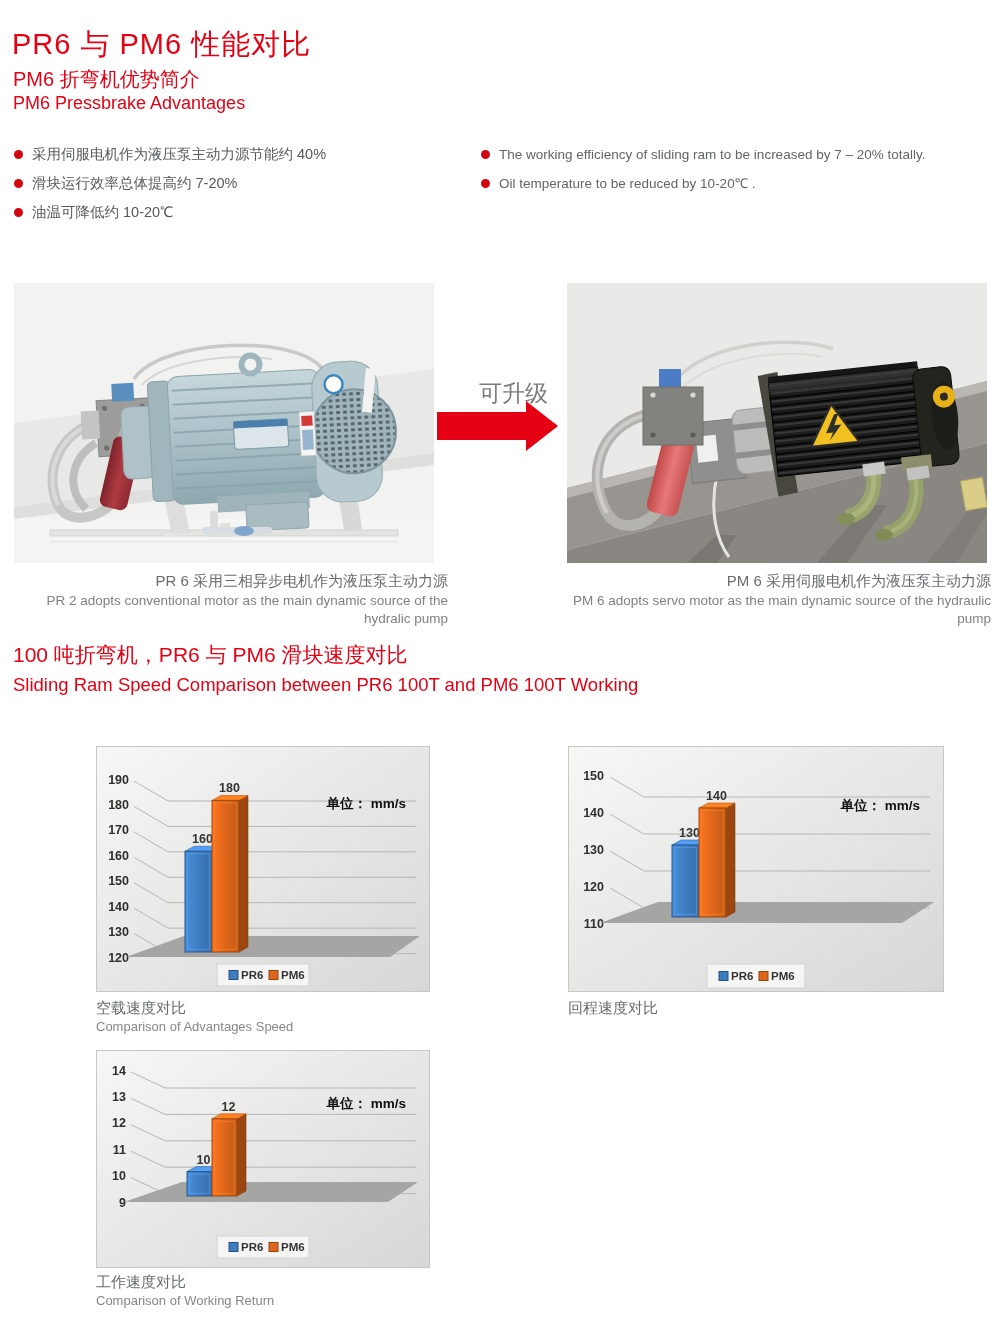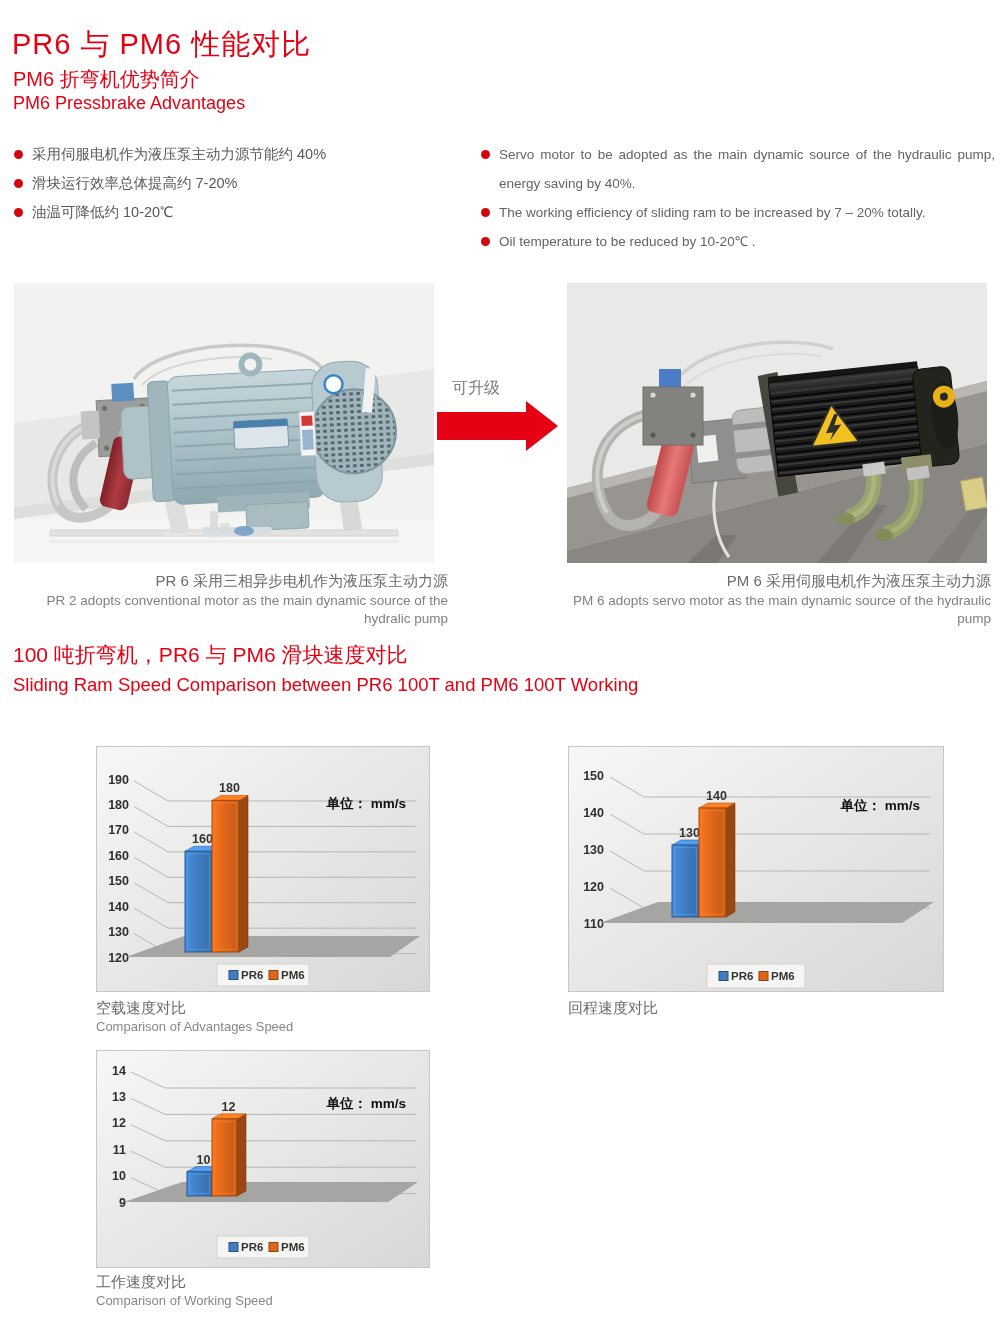--- a/index.html
+++ b/index.html
@@ -19,21 +19,21 @@
   #bullets-zh .bullet{font-size:14.5px;}
   #bullets-en .bullet{font-size:13.5px;color:#636466;}
   #bullets-en .bullet .b-text{text-align:justify;}
   .dot{flex:0 0 auto;width:9px;height:9px;border-radius:50%;background:#d1060f;margin:10px 9px 0 0;}
   .b-text{flex:1 1 auto;}
 
   .photo{position:absolute;top:283px;width:420px;height:280px;overflow:hidden;}
   #photo-pr6{left:14px;}
   #photo-pm6{left:567px;}
 
-  #upgrade-label{left:452px;top:378px;width:96px;text-align:left;font-size:16px;color:#7c7c7c;}
+  #upgrade-label{left:452px;top:378px;width:96px;text-align:right;font-size:23px;color:#7c7c7c;}
   #upgrade-arrow{left:436px;top:396px;}
 
   .photo-caption{position:absolute;top:570px;color:#6e6f71;text-align:right;}
   #caption-pr6{left:12px;width:436px;}
   #caption-pm6{left:567px;width:424px;}
   .cap-zh{font-size:15px;font-weight:500;color:#6a6b6d;line-height:22px;}
   .cap-en{font-size:13.5px;color:#808184;line-height:18px;}
 
   #speed-heading-zh{left:13px;top:641px;font-size:21px;font-weight:500;}
   #speed-heading-en{left:13px;top:674px;font-size:18.5px;font-weight:500;}
@@ -68,24 +68,20 @@
       <span class="dot"></span>
       <span class="b-text">滑块运行效率总体提高约 7-20%</span>
     </div>
     <div class="bullet">
       <span class="dot"></span>
       <span class="b-text">油温可降低约 10-20℃</span>
     </div>
   </div>
 
   <div id="bullets-en" class="bullet-col">
-    <div class="bullet">
-      <span class="dot"></span>
-      <span class="b-text">Servo motor to be adopted as the main dynamic source of the hydraulic pump, energy saving by 40%.</span>
-    </div>
     <div class="bullet">
       <span class="dot"></span>
       <span class="b-text">The working efficiency of sliding ram to be increased by 7 – 20% totally.</span>
     </div>
     <div class="bullet">
       <span class="dot"></span>
       <span class="b-text">Oil temperature to be reduced by 10-20℃ .</span>
     </div>
   </div>
 
@@ -404,16 +400,16 @@
 
   <div id="chart-cap-0" class="chart-caption">
     <div class="ccap-zh">空载速度对比</div>
     <div class="ccap-en">Comparison of Advantages Speed</div>
   </div>
   <div id="chart-cap-1" class="chart-caption">
     <div class="ccap-zh">回程速度对比</div>
   </div>
   <div id="chart-cap-2" class="chart-caption">
     <div class="ccap-zh">工作速度对比</div>
-    <div class="ccap-en">Comparison of Working Speed</div>
+    <div class="ccap-en">Comparison of Working Return</div>
   </div>
 
 </div>
 
 </body></html>

